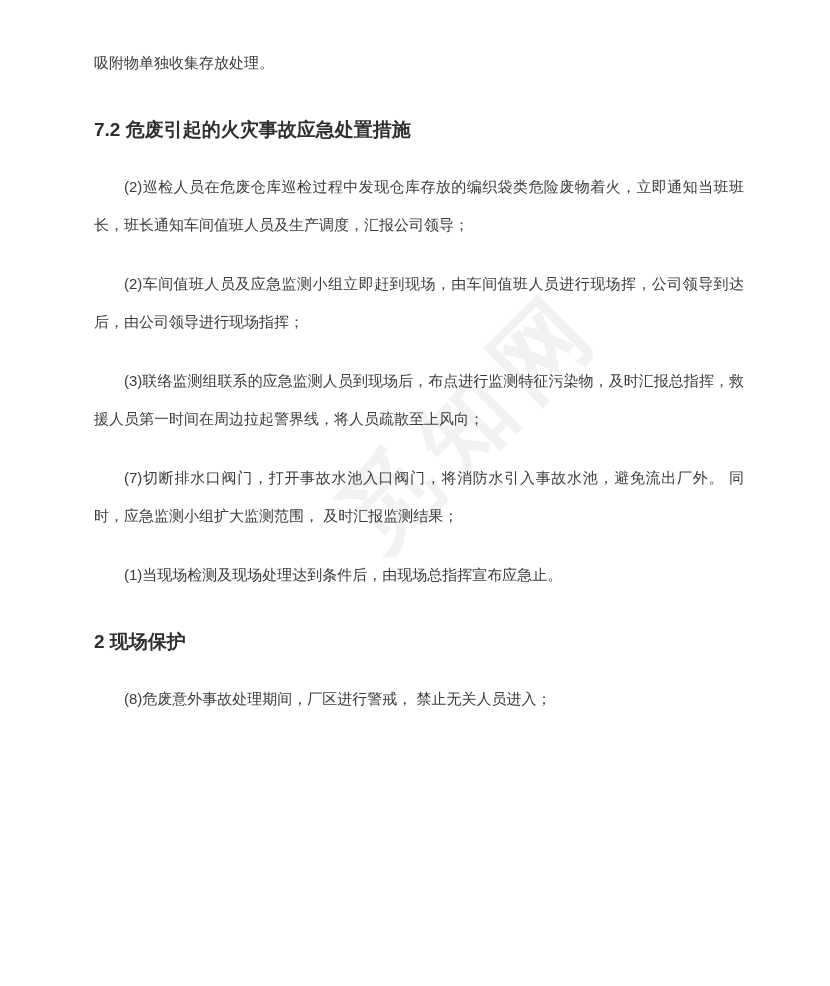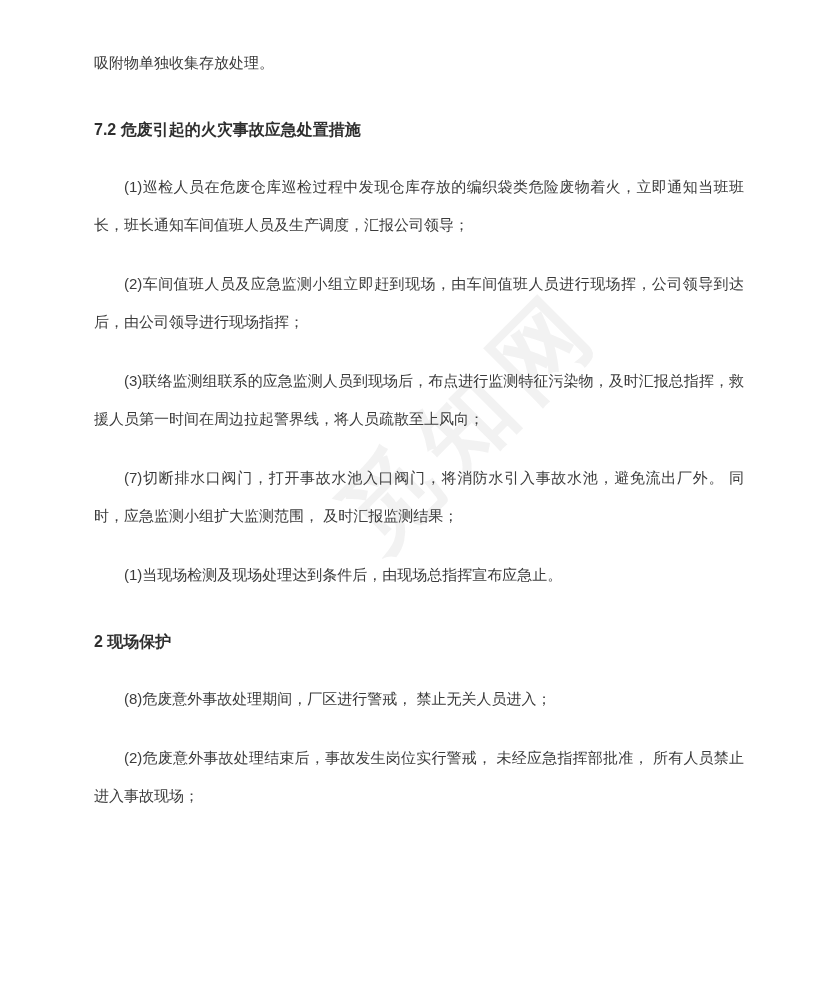--- a/index.html
+++ b/index.html
@@ -26,21 +26,21 @@
     margin-left: 8px;
   }
   .para {
     margin: 0 0 21px 0;
     text-indent: 2em;
   }
   .para.no-indent {
     text-indent: 0;
   }
   .heading {
-    font-size: 16px;
+    font-size: 19px;
     font-weight: bold;
     color: #2f2f2f;
     margin: 36px 0 26px 0;
     line-height: 24px;
     text-indent: 0;
   }
   .watermark {
     position: absolute;
     z-index: 0;
     top: 420px;
@@ -61,31 +61,30 @@
 <div class="page">
 
   <div class="watermark">觅知网</div>
 
   <div class="content">
 
     <p class="para no-indent">吸附物单独收集存放处理。</p>
 
     <h2 class="heading">7.2 危废引起的火灾事故应急处置措施</h2>
 
-    <p class="para">(1)巡检人员在危废仓库巡检过程中发现仓库存放的编织袋类危险废物着火，立即通知当班班长，班长通知车间值班人员及生产调度，汇报公司领导；</p>
+    <p class="para">(2)巡检人员在危废仓库巡检过程中发现仓库存放的编织袋类危险废物着火，立即通知当班班长，班长通知车间值班人员及生产调度，汇报公司领导；</p>
 
     <p class="para">(2)车间值班人员及应急监测小组立即赶到现场，由车间值班人员进行现场挥，公司领导到达后，由公司领导进行现场指挥；</p>
 
     <p class="para">(3)联络监测组联系的应急监测人员到现场后，布点进行监测特征污染物，及时汇报总指挥，救援人员第一时间在周边拉起警界线，将人员疏散至上风向；</p>
 
     <p class="para">(7)切断排水口阀门，打开事故水池入口阀门，将消防水引入事故水池，避免流出厂外。 同时，应急监测小组扩大监测范围， 及时汇报监测结果；</p>
 
     <p class="para">(1)当现场检测及现场处理达到条件后，由现场总指挥宣布应急止。</p>
 
     <h2 class="heading">2 现场保护</h2>
 
     <p class="para">(8)危废意外事故处理期间，厂区进行警戒， 禁止无关人员进入；</p>
 
-    <p class="para">(2)危废意外事故处理结束后，事故发生岗位实行警戒，    未经应急指挥部批准， 所有人员禁止进入事故现场；</p>
 
 
   </div>
 </div>
 
 </body></html>

